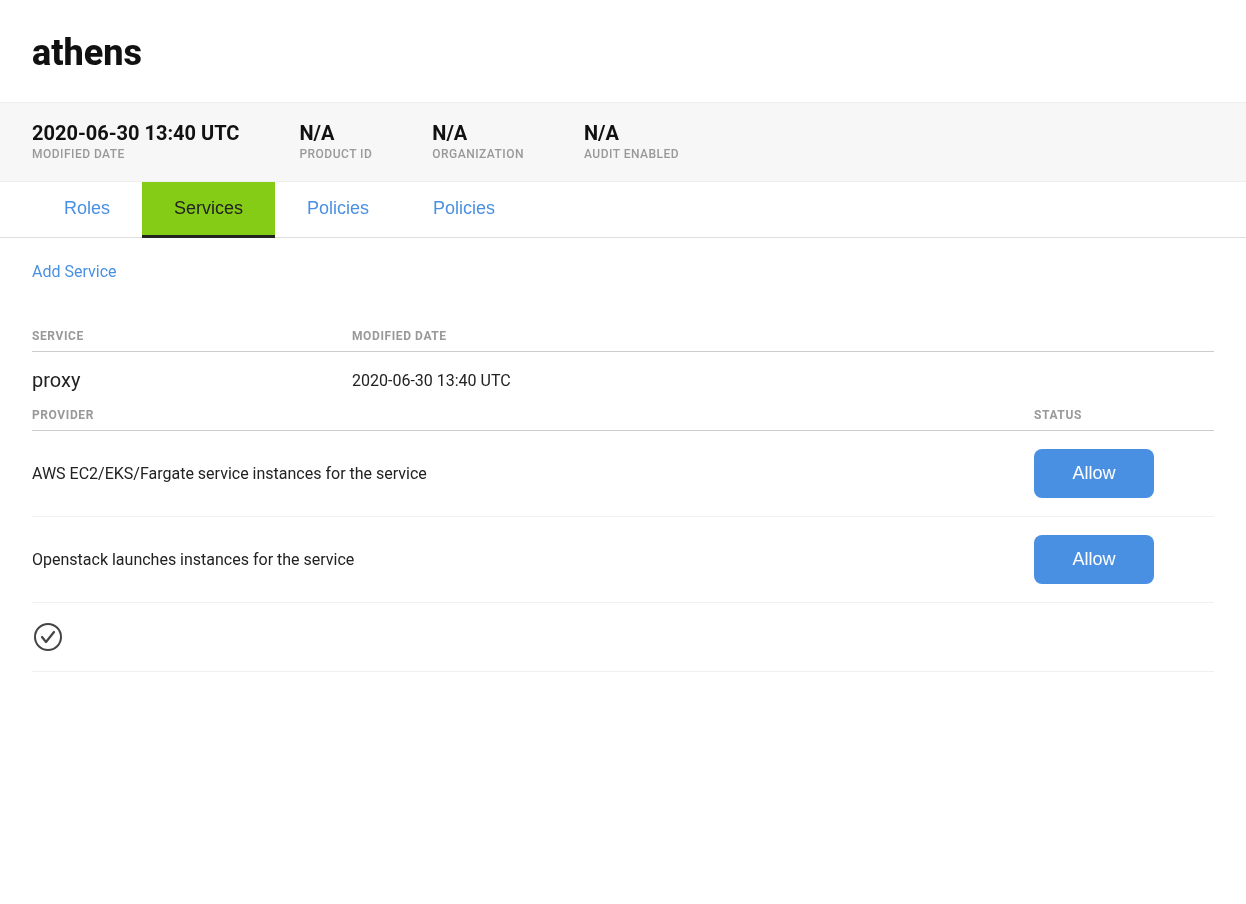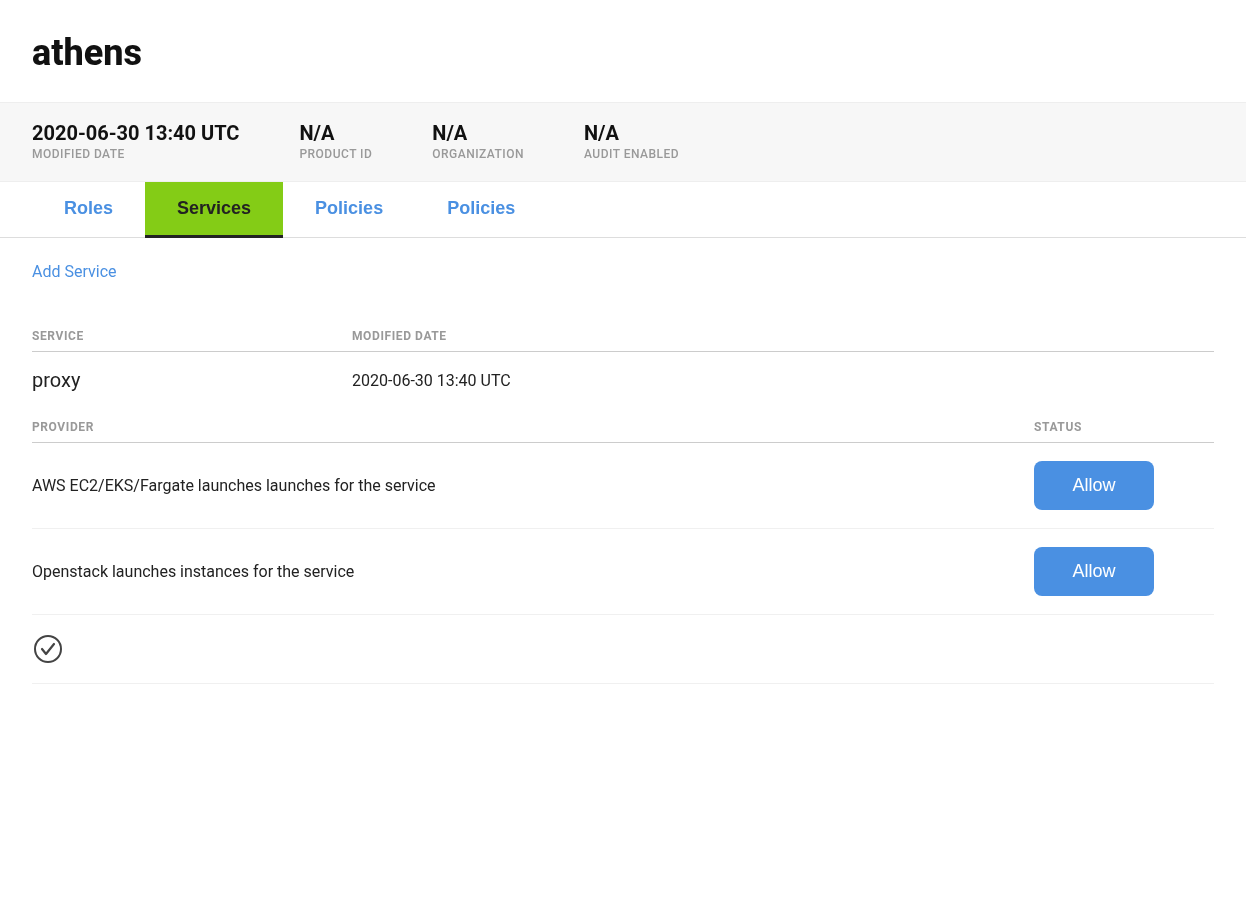--- a/index.html
+++ b/index.html
@@ -59,21 +59,21 @@
     }
     .tab {
       padding: 16px 32px;
       font-size: 18px;
       cursor: pointer;
       color: #4a90e2;
       border: none;
       background: none;
       border-bottom: 3px solid transparent;
       margin-bottom: -1px;
-      font-weight: 700;
+      font-weight: 400;
       text-align: right;
     }
     .tab.active {
       color: #222;
       border-bottom: 3px solid #222;
       background: #84cc16;
     }
     .content {
       padding-top: 24px;
     }
@@ -114,21 +114,20 @@
     .service-name {
       font-size: 20px;
       color: #222;
       width: 320px;
     }
     .service-date {
       font-size: 16px;
       color: #222;
     }
     .provider-table {
-      margin-top: 12px;
       margin-left: 0;
       width: 100%;
     }
     .provider-header {
       display: flex;
       align-items: center;
       padding: 8px 0;
       border-bottom: 1px solid #ccc;
     }
     .col-provider { flex: 1; }
@@ -212,21 +211,21 @@
           <span class="service-date">2020-06-30 13:40 UTC</span>
         </div>
 
         <div class="provider-table">
           <div class="provider-header">
             <span class="th col-provider">PROVIDER</span>
             <span class="th col-status">STATUS</span>
           </div>
 
           <div class="provider-row">
-            <span class="provider-name">AWS EC2/EKS/Fargate launches launches for the service</span>
+            <span class="provider-name">AWS EC2/EKS/Fargate service instances for the service</span>
             <div class="status-cell">
               <button class="allow-btn">Allow</button>
             </div>
           </div>
 
           <div class="provider-row">
             <span class="provider-name">Openstack launches instances for the service</span>
             <div class="status-cell">
               <button class="allow-btn">Allow</button>
             </div>

